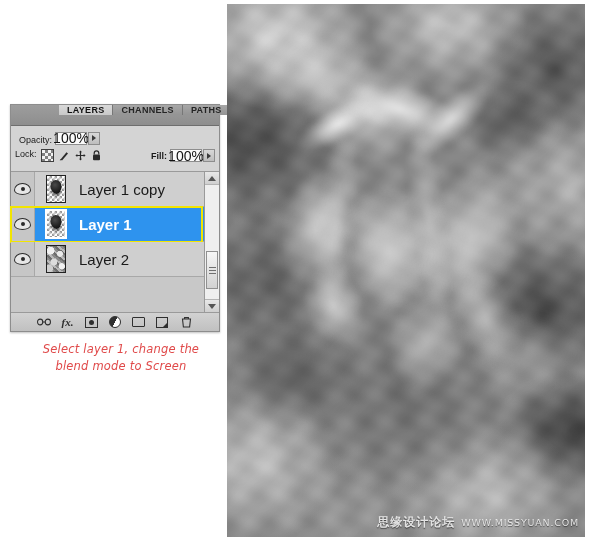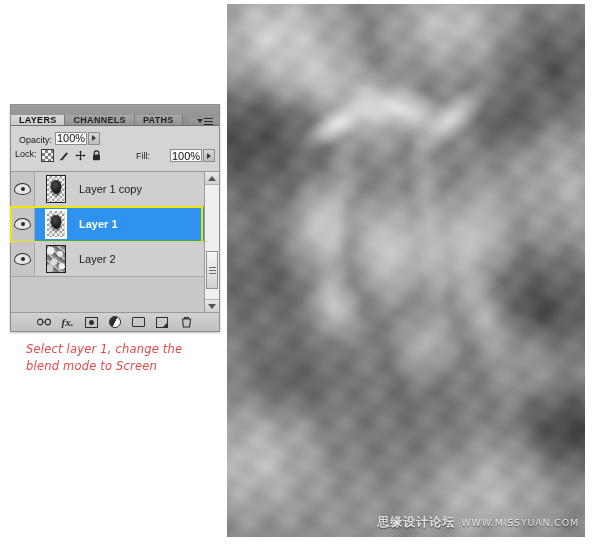--- a/index.html
+++ b/index.html
@@ -17,23 +17,24 @@
     background:#d4d4d4;
     border:1px solid #8d8d8d;
     box-shadow:0 1px 2px rgba(0,0,0,.25);
     font-size:10px;color:#1a1a1a;
   }
 
   
   .tabstrip{
     height:20px;
     background:linear-gradient(#9d9d9d,#8e8e8e);
-    display:flex;align-items:flex-end;
+    display:flex;align-items:flex-start;
     border-bottom:1px solid #6e6e6e;
     position:relative;
+    padding-left:48px;
   }
   .tab{
     display:flex;align-items:center;justify-content:center;
     padding:0 8px;
     font-size:9px;font-weight:bold;letter-spacing:.3px;
     color:#242424;
     border-right:1px solid #777;
     background:linear-gradient(#a7a7a7,#949494);
     cursor:default;
   }
@@ -77,21 +78,21 @@
   .blend-select .caret{
     width:0;height:0;border-left:4px solid transparent;border-right:4px solid transparent;
     border-top:5px solid #1a1a1a;
   }
   .opacity-group{display:flex;align-items:flex-end;margin-left:4px;font-size:9px;}
   .opacity-group .cap{margin-right:3px;color:#1a1a1a;}
   .num-field{
     width:32px;height:13px;
     background:#fafafa;border:1px solid #8d8d8d;
     display:flex;align-items:center;justify-content:center;
-    font-size:11px;color:#111;
+    font-size:14px;color:#111;
     box-sizing:border-box;
   }
   .spin{
     width:12px;height:13px;margin-left:1px;
     background:linear-gradient(#d8d8d8,#bdbdbd);
     border:1px solid #8d8d8d;
     display:flex;align-items:center;justify-content:center;
     box-sizing:border-box;cursor:pointer;
   }
   .spin::after{
@@ -110,21 +111,21 @@
   .lock-icons{display:flex;align-items:center;gap:5px;}
   .lk{width:11px;height:11px;display:block;}
   .lk-checker{
     border:1px solid #3d3d3d;
     background-image:
       linear-gradient(45deg,#808080 25%,transparent 25%,transparent 75%,#808080 75%),
       linear-gradient(45deg,#808080 25%,transparent 25%,transparent 75%,#808080 75%);
     background-size:6px 6px;background-position:0 0,3px 3px;background-color:#f2f2f2;
   }
   .fill-group{display:flex;align-items:center;margin-left:auto;font-size:9px;}
-  .fill-group .cap{margin-right:20px;}
+  .fill-group .cap{margin-right:3px;font-weight:bold;}
 
   
   .layer-list{
     position:relative;
     background:#c8c8c8;
     border-top:1px solid #9a9a9a;
     border-bottom:1px solid #9a9a9a;
     height:142px;
     box-sizing:border-box;
   }
@@ -181,21 +182,21 @@
       radial-gradient(circle at 72% 30%, #eaeaea 0 12%, transparent 15%),
       radial-gradient(circle at 38% 62%, #dcdcdc 0 16%, transparent 19%),
       radial-gradient(circle at 82% 78%, #f2f2f2 0 11%, transparent 14%),
       radial-gradient(circle at 12% 86%, #cfcfcf 0 13%, transparent 16%),
       repeating-linear-gradient(38deg,#6e6e6e 0 2px,#b9b9b9 2px 4px,#8a8a8a 4px 6px),
       #8c8c8c;
   }
   .thumb-black{background:#000;border:1px solid #222;}
 
   .layer-name{
-    flex:1;font-size:11px;color:#1a1a1a;padding-left:2px;
+    flex:1;font-size:15px;color:#1a1a1a;padding-left:2px;
   }
   .layer-row.selected .layer-name{color:#ffffff;font-weight:bold;}
   .layer-name.italic{font-style:italic;}
   .row-lock{
     width:22px;display:flex;align-items:center;justify-content:center;
   }
 
   
   .sel-outline{
     position:absolute;left:-1px;right:16px;
@@ -260,21 +261,21 @@
   
   #annotation{
     position:absolute;left:26px;top:341px;width:190px;
     color:#e04a4a;
     font-family:"DejaVu Sans", sans-serif;
     font-size:11.5px;
     font-style:italic;
     line-height:1.45;
     letter-spacing:.2px;
   }
-  #annotation div{white-space:nowrap;}
+  #annotation div{white-space:nowrap;text-align:center;}
 
   
   #artwork{
     position:absolute;left:227px;top:4px;
     width:358px;height:533px;
     overflow:hidden;
     background:#8b8b8b;
   }
   .cloud-base{
     position:absolute;inset:0;

